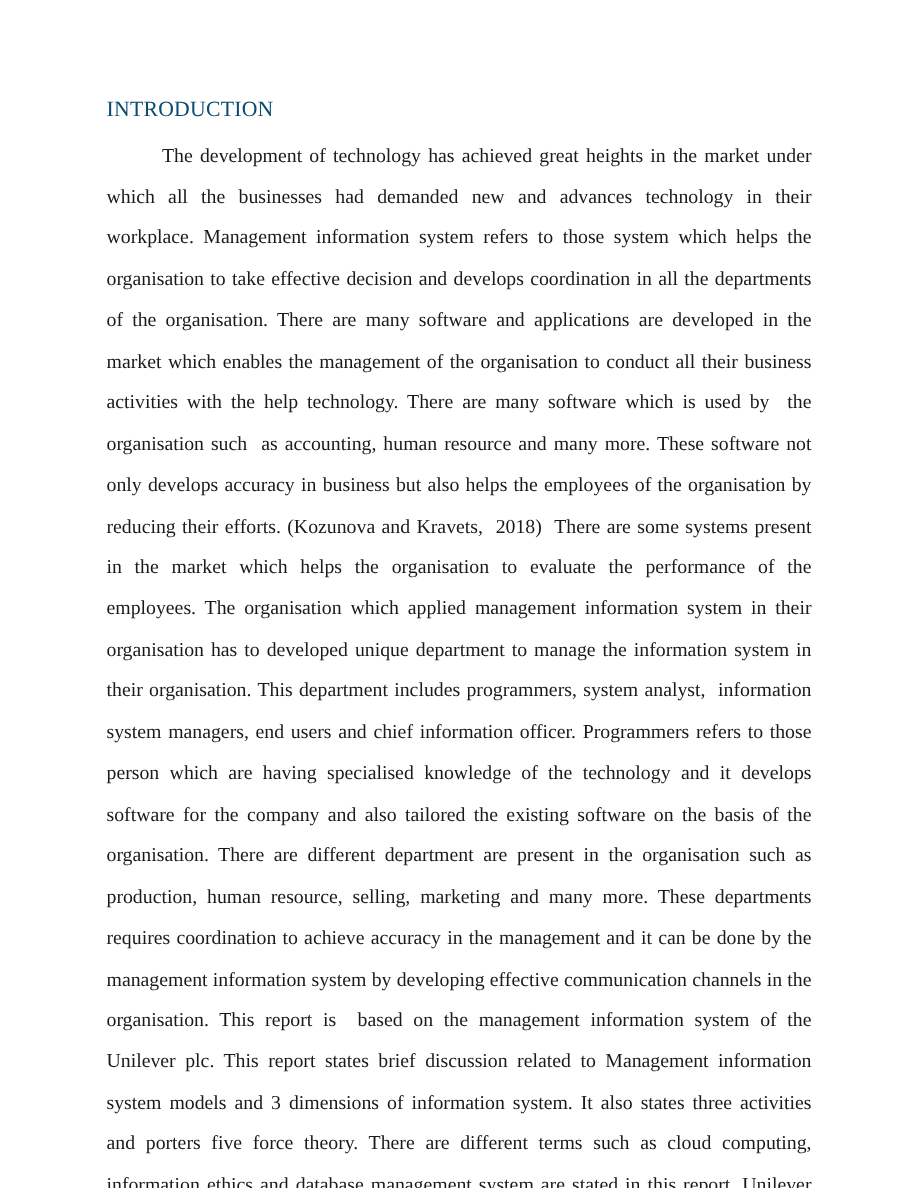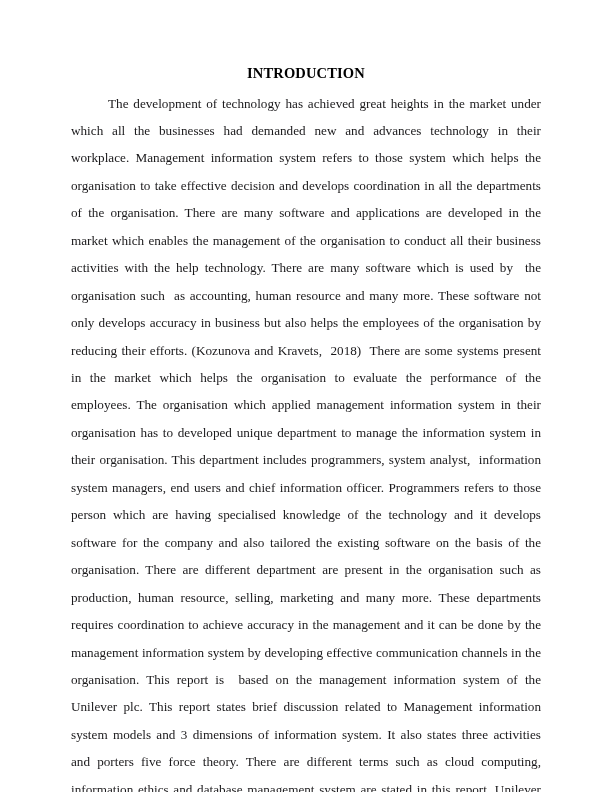--- a/index.html
+++ b/index.html
@@ -23,26 +23,26 @@
   .content {
     position: absolute;
     left: 71px;
     top: 66px;
     width: 470px;
   }
 
   .doc-heading {
     font-family: "Liberation Serif", "DejaVu Serif", serif;
     font-size: 14.5px;
-    font-weight: bold;
+    font-weight: normal;
     line-height: 1.0;
     letter-spacing: 0.15px;
-    color: #000000;
+    color: #0c4a6e;
     margin: 0 0 9px 0;
-    text-align: center;
+    text-align: left;
     white-space: pre-wrap;
   }
 
   .body-paragraph {
     font-family: "Liberation Serif", "DejaVu Serif", serif;
     font-size: 13.2px;
     line-height: 27.45px;
     text-align: justify;
     text-justify: inter-word;
     text-indent: 37px;

